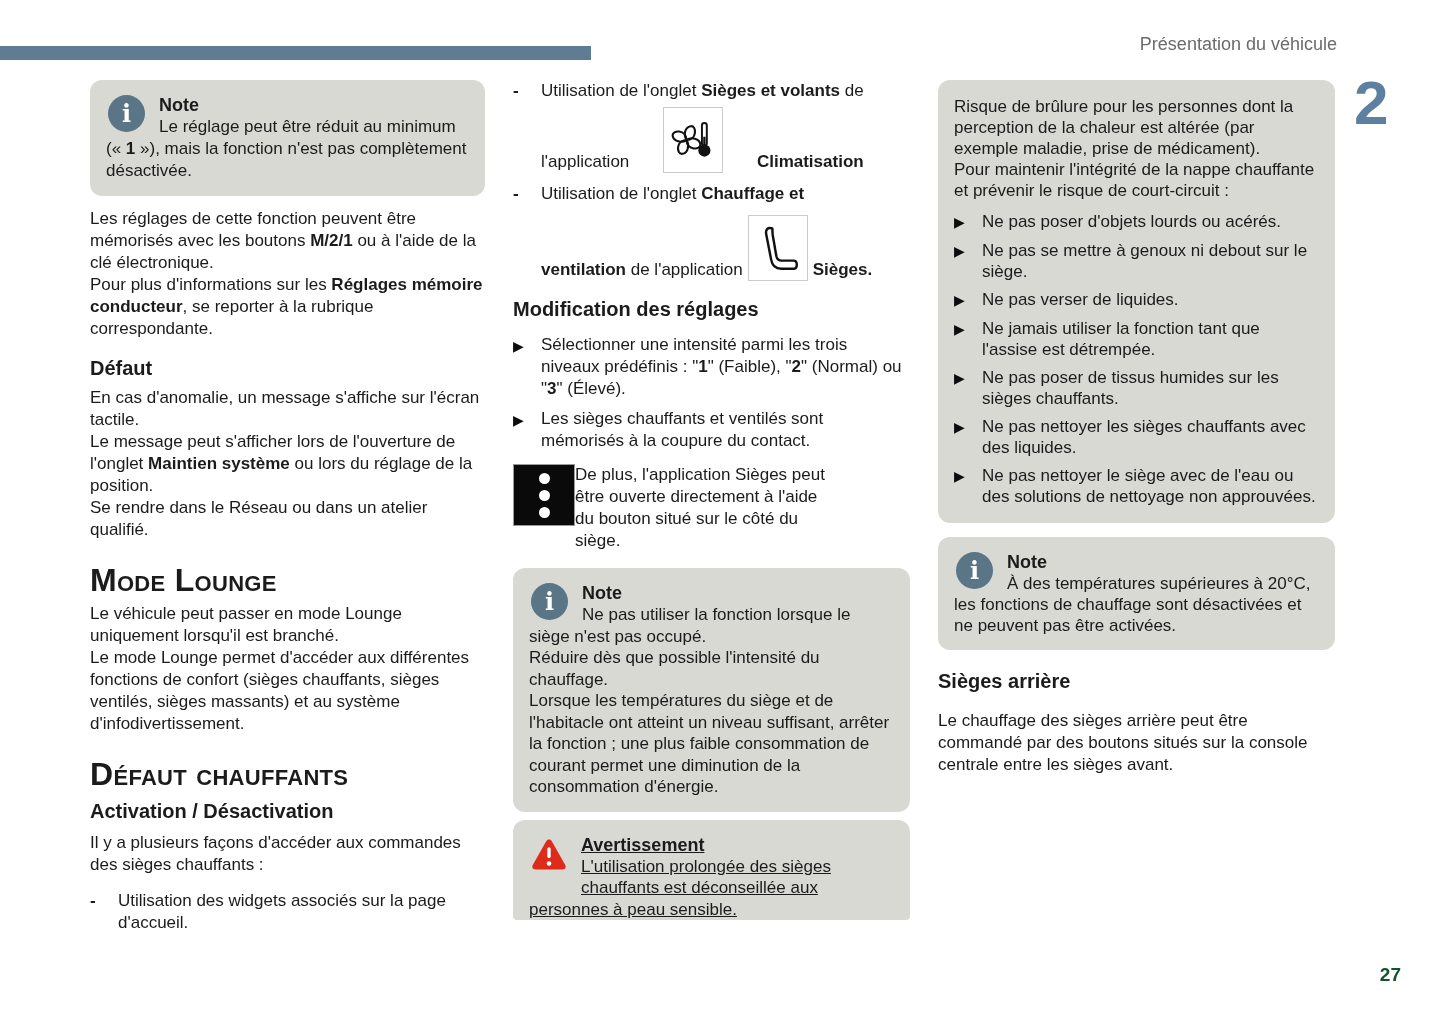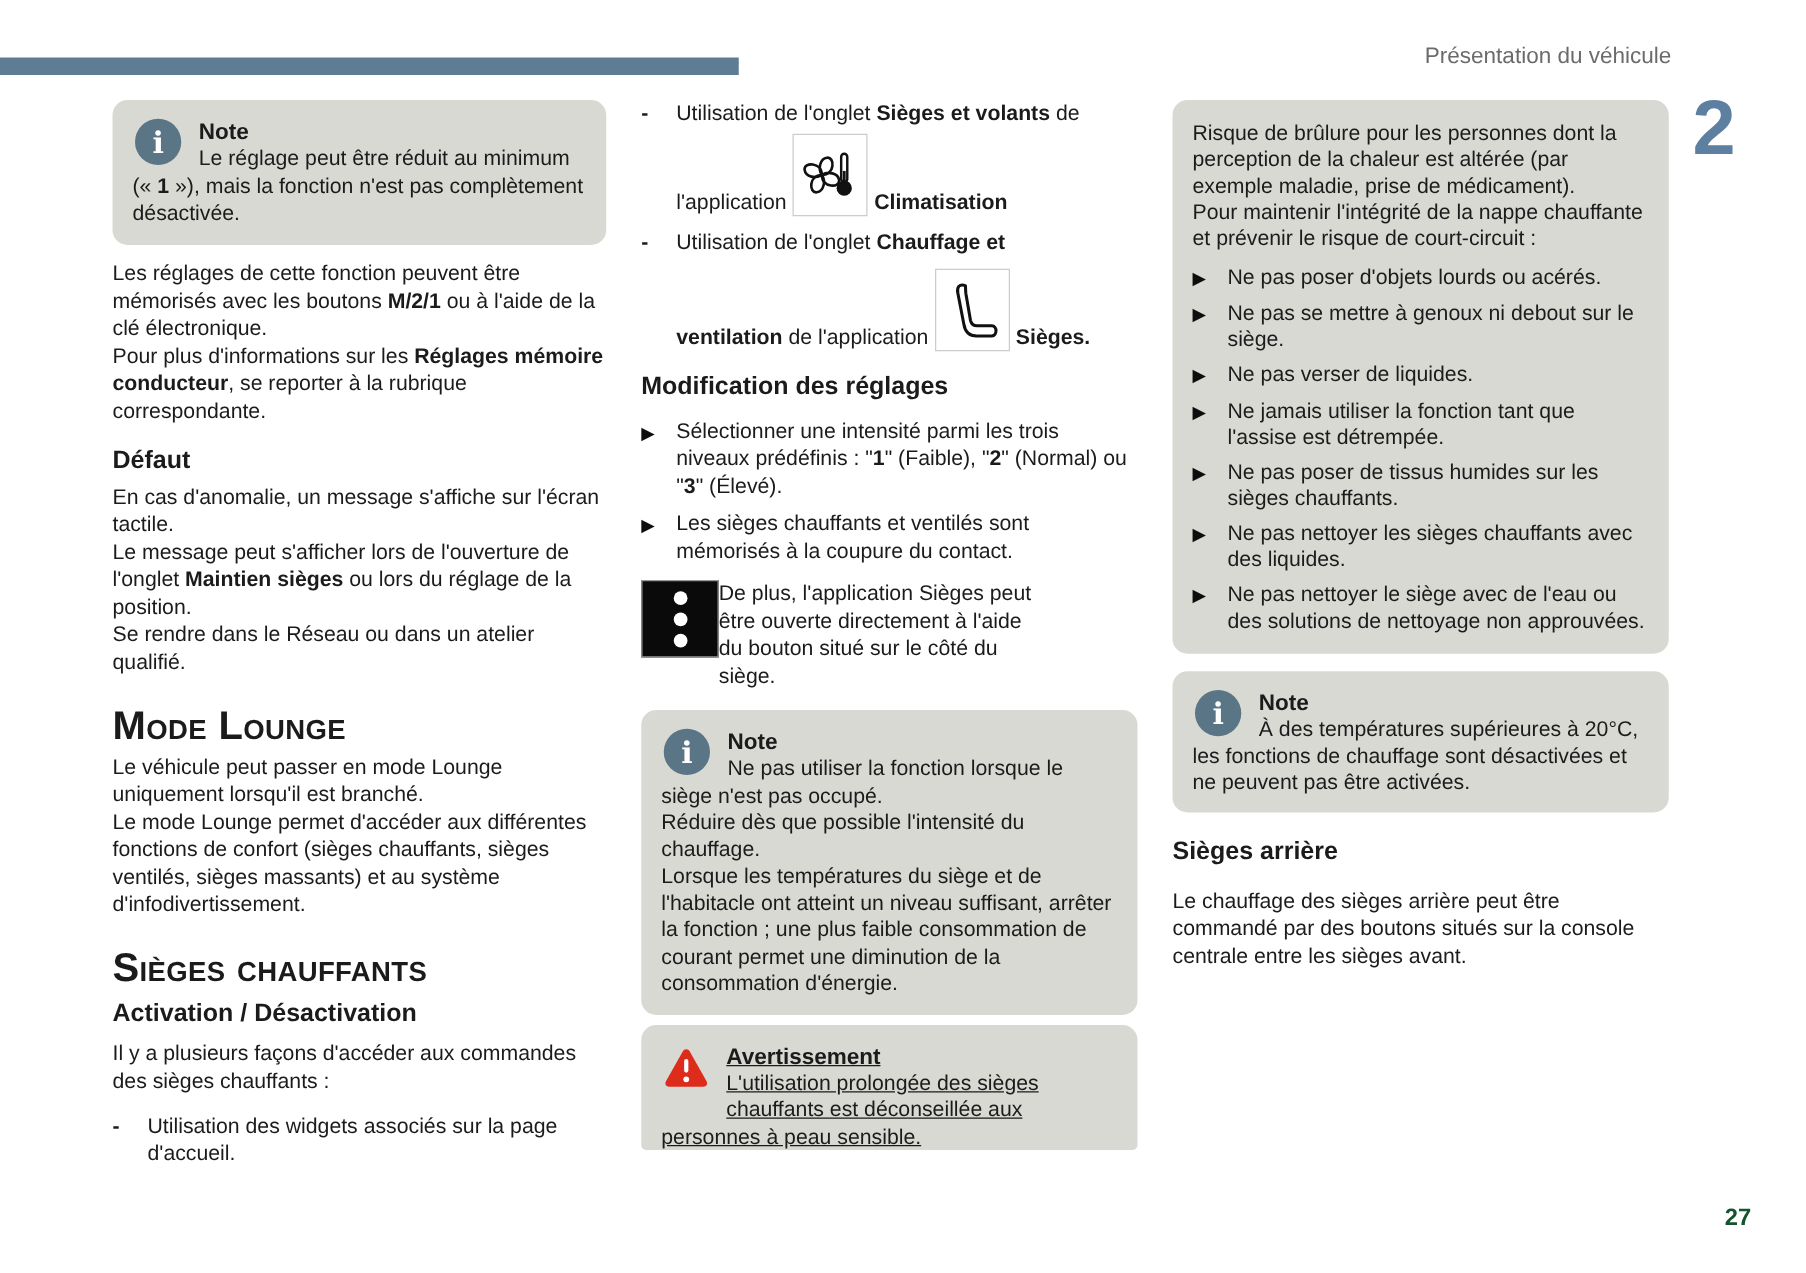--- a/index.html
+++ b/index.html
@@ -31,21 +31,21 @@
   .h-small { font-size:20px; line-height:26px; font-weight:700; margin-top:15px; }
   .h-caps  { font-size:32px; line-height:30px; font-weight:700; font-variant:small-caps; margin-top:24px; letter-spacing:0.3px; }
 
   .dash-item { display:flex; margin-top:14px; }
   .dash-item .dash { width:28px; flex:0 0 28px; font-weight:700; }
   .arrow-item { display:flex; margin-top:8px; }
   .arrow-item .tri { width:28px; flex:0 0 28px; font-size:14px; color:#0d0d0d; padding-top:1px; }
   .arrow-item.tight { margin-top:6px; }
   .arrow-item .txt { flex:1; }
 
-  .icon-row { display:flex; align-items:flex-end; gap:5px; margin-top:5px; }
+  .icon-row { display:flex; align-items:flex-end; gap:5px; margin-top:5px;justify-content:space-between; }
   .app-icon { width:60px; height:66px; background:#fff; border:1px solid #ccc; display:flex; align-items:center; justify-content:center; flex:0 0 60px; }
   .app-icon svg { width:52px; height:56px; }
 
   .side-row { display:flex; margin-top:12px; }
   .dots-box { width:62px; height:62px; background:#0a0a0a; border:1px solid #9a9a9a; flex:0 0 62px;
               display:flex; flex-direction:column; align-items:center; justify-content:center; gap:6px; }
   .dots-box .dot { width:11px; height:11px; border-radius:50%; background:#fff; }
   .side-row .txt { width:252px; }
 
   .note2 { margin-top:16px; line-height:21.5px; }
@@ -69,26 +69,26 @@
     <span class="info-icon">
         <span class="i-glyph">i</span>
       </span>
     <div class="box-title">Note</div>
     <div class="box-body">Le réglage peut être réduit au minimum (« <b>1</b> »), mais la fonction n'est pas complètement désactivée.</div>
   </div>
 
   <div class="para">Les réglages de cette fonction peuvent être mémorisés avec les boutons <b>M/2/1</b> ou à l'aide de la clé électronique.<br>Pour plus d'informations sur les <b>Réglages mémoire conducteur</b>, se reporter à la rubrique correspondante.</div>
 
   <div class="h-small">Défaut</div>
-  <div class="para" style="margin-top:6px;">En cas d'anomalie, un message s'affiche sur l'écran tactile.<br>Le message peut s'afficher lors de l'ouverture de l'onglet <b>Maintien sièges</b> ou lors du réglage de la position.<br>Se rendre dans le Réseau ou dans un atelier qualifié.</div>
+  <div class="para" style="margin-top:6px;">En cas d'anomalie, un message s'affiche sur l'écran tactile.<br>Le message peut s'afficher lors de l'ouverture de l'onglet <b>Maintien système</b> ou lors du réglage de la position.<br>Se rendre dans le Réseau ou dans un atelier qualifié.</div>
 
   <div class="h-caps">Mode Lounge</div>
   <div class="para" style="margin-top:8px;">Le véhicule peut passer en mode Lounge uniquement lorsqu'il est branché.<br>Le mode Lounge permet d'accéder aux différentes fonctions de confort (sièges chauffants, sièges ventilés, sièges massants) et au système d'infodivertissement.</div>
 
-  <div class="h-caps">Sièges chauffants</div>
+  <div class="h-caps">Défaut chauffants</div>
   <div class="h-small" style="margin-top:9px;">Activation / Désactivation</div>
   <div class="para" style="margin-top:8px;">Il y a plusieurs façons d'accéder aux commandes des sièges chauffants :</div>
 
   <div class="dash-item">
     <span class="dash">-</span>
     <span class="txt">Utilisation des widgets associés sur la page d'accueil.</span>
   </div>
 </div>
 
 <div class="col col2">

